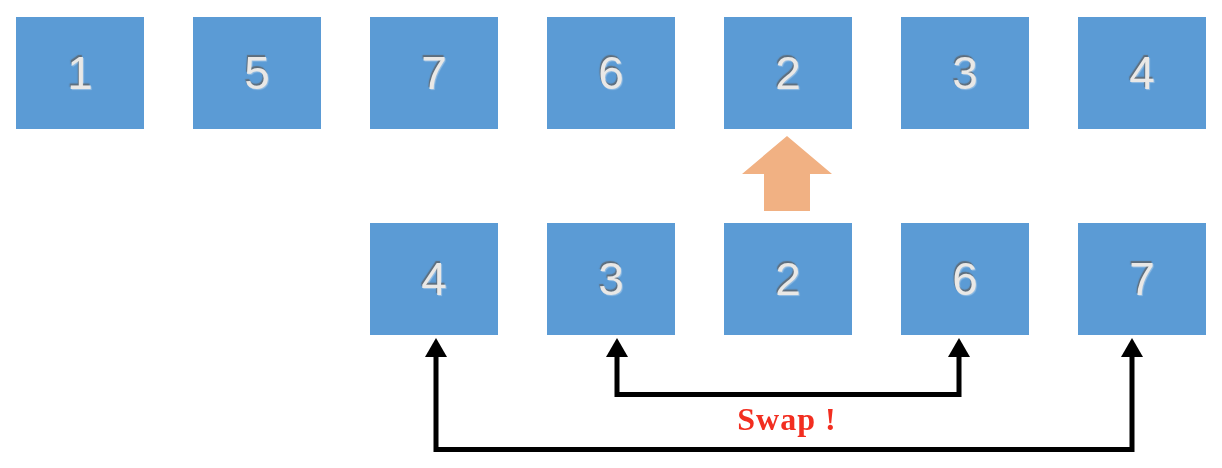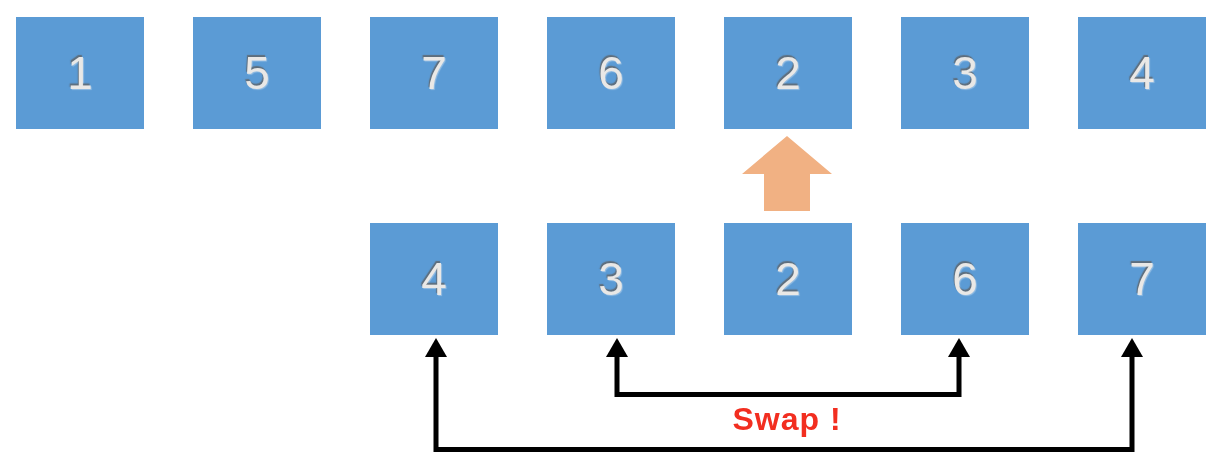--- a/index.html
+++ b/index.html
@@ -49,20 +49,21 @@
     position: absolute;
     left: 687px;
     top: 401px;
     width: 200px;
     text-align: center;
     font-size: 32px;
     font-weight: bold;
     letter-spacing: 1px;
     color: var(--swap-color, #F22E20);
     white-space: nowrap;
+    font-family: Liberation Serif, serif;
   }
 </style>
 </head>
 <body>
 
 <div class="canvas">
 
   <div class="row">
       <div class="cell" style="left: 16px; top: 17px;">
         <span>1</span>

